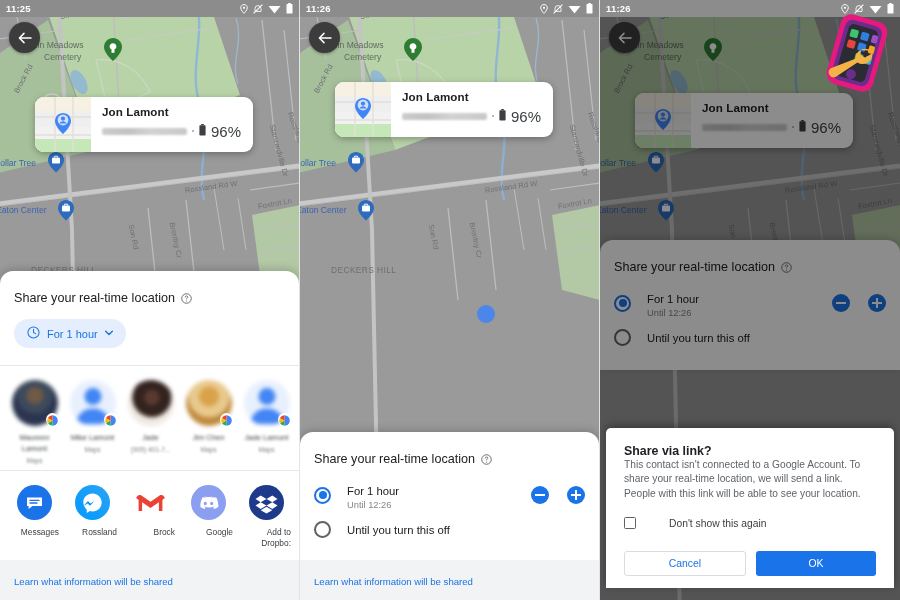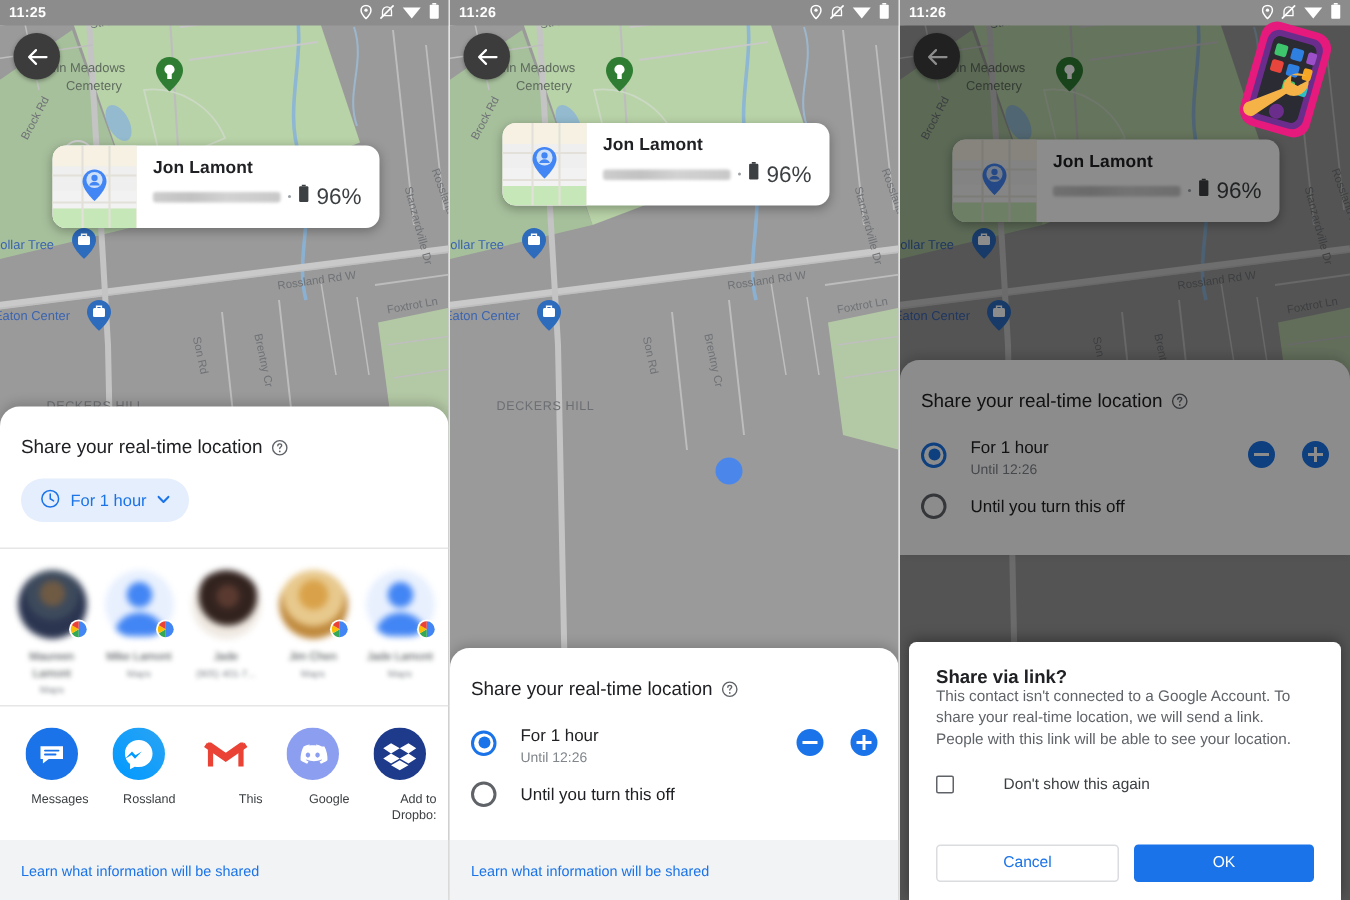--- a/index.html
+++ b/index.html
@@ -95,29 +95,29 @@
   .app { width:49px; flex:0 0 49px; text-align:right; }
   .aic { width:35px; height:35px; border-radius:50%; margin:0 auto;
      display:flex; align-items:center; justify-content:center; }
   .aname { font-size:8.4px; color:#3c4043; margin-top:7px; line-height:1.25; }
 
   .learnbar { background:#f1f3f4; padding:11px 14px; }
   .learnlink { font-size:9.6px; color:#1a73e8;text-align:center; }
 
   
   .scrim { position:absolute; inset:0; background:rgba(0,0,0,.45); z-index:30; }
-  .dialog { position:absolute; left:6px; right:6px; bottom:0; background:#fff;
+  .dialog { position:absolute; left:6px; right:6px; bottom:12px; background:#fff;
      border-radius:5px 5px 0 0; z-index:35; padding:16px 18px 12px 18px;
      box-shadow:0 -2px 9px rgba(0,0,0,.35); }
   .dlg-title { font-size:12.4px; color:#202124; font-weight:bold; }
   .dlg-p { font-size:10.2px; color:#5f6368; line-height:1.42; }
   .dlg-check { display:flex; align-items:center; gap:9px; margin-top:16px; }
   .cbox { width:12px; height:12px; border:1.6px solid #5f6368; border-radius:1.5px; flex:0 0 12px; }
   .dlg-cl { font-size:10.3px; color:#3c4043;margin-left:24px; }
-  .dlg-btns { display:flex; gap:10px; margin-top:34px; }
+  .dlg-btns { display:flex; gap:10px; margin-top:22px; }
   .btn { flex:1; height:25px; border-radius:3px; display:flex; align-items:center;
      justify-content:center; font-size:10.4px; }
   .btn-cancel { border:1px solid #dadce0; color:#1a73e8; background:#fff; }
   .btn-ok { background:#1a73e8; color:#fff; }
 
   
   .watermark { position:absolute; top:12px; right:4px; width:78px; height:82px; z-index:45; }
 </style>
 </head>
 <body>
@@ -358,21 +358,21 @@
           </div>
           <div class="app">
             <div class="aic">
               <svg width="35" height="35" viewBox="0 0 35 35">
                 <rect x="4" y="10" width="27" height="16" rx="1.6" fill="#fff"></rect>
                 <path d="M4 11.6l13.5 9.3L31 11.6" fill="none" stroke="#ea4335" stroke-width="3.4"></path>
                 <path d="M4 11.6v14h3.4V14.2l10.1 7 10.1-7v11.4H31v-14" fill="none" stroke="#ea4335" stroke-width="0"></path>
                 <path d="M5.6 10h2.1l9.8 6.8L27.3 10h2.1v16h-3.5V15.4l-8.4 5.8-8.4-5.8V26H5.6z" fill="#ea4335"></path>
               </svg>
             </div>
-            <div class="aname">This</div>
+            <div class="aname">Brock</div>
           </div>
           <div class="app">
             <div class="aic">
               <svg width="35" height="35" viewBox="0 0 35 35">
                 <circle cx="17.5" cy="17.5" r="17.5" fill="#8c9eef"></circle>
                 <path d="M23.6 12.6c-1.2-.6-2.5-1-3.9-1.2l-.2.4c1.3.3 2.4.8 3.4 1.4-1.8-.9-3.7-1.3-5.4-1.3s-3.6.4-5.4 1.3c1-.6 2.1-1.1 3.4-1.4l-.2-.4c-1.4.2-2.7.6-3.9 1.2-1.5 2.8-2.2 6-2 9.3 1.5 1.1 3 1.8 4.4 2.2l.9-1.5c-.6-.2-1.2-.5-1.7-.9l.4-.3c3.2 1.5 6.7 1.5 9.9 0l.4.3c-.5.4-1.1.7-1.7.9l.9 1.5c1.4-.4 2.9-1.1 4.4-2.2.2-3.4-.5-6.5-2-9.3zM14.3 20.1c-.8 0-1.5-.8-1.5-1.7s.7-1.7 1.5-1.7 1.5.8 1.5 1.7-.7 1.7-1.5 1.7zm6.4 0c-.8 0-1.5-.8-1.5-1.7s.7-1.7 1.5-1.7 1.5.8 1.5 1.7-.7 1.7-1.5 1.7z" fill="#fff"></path>
               </svg>
             </div>
             <div class="aname">Google</div>
           </div>

